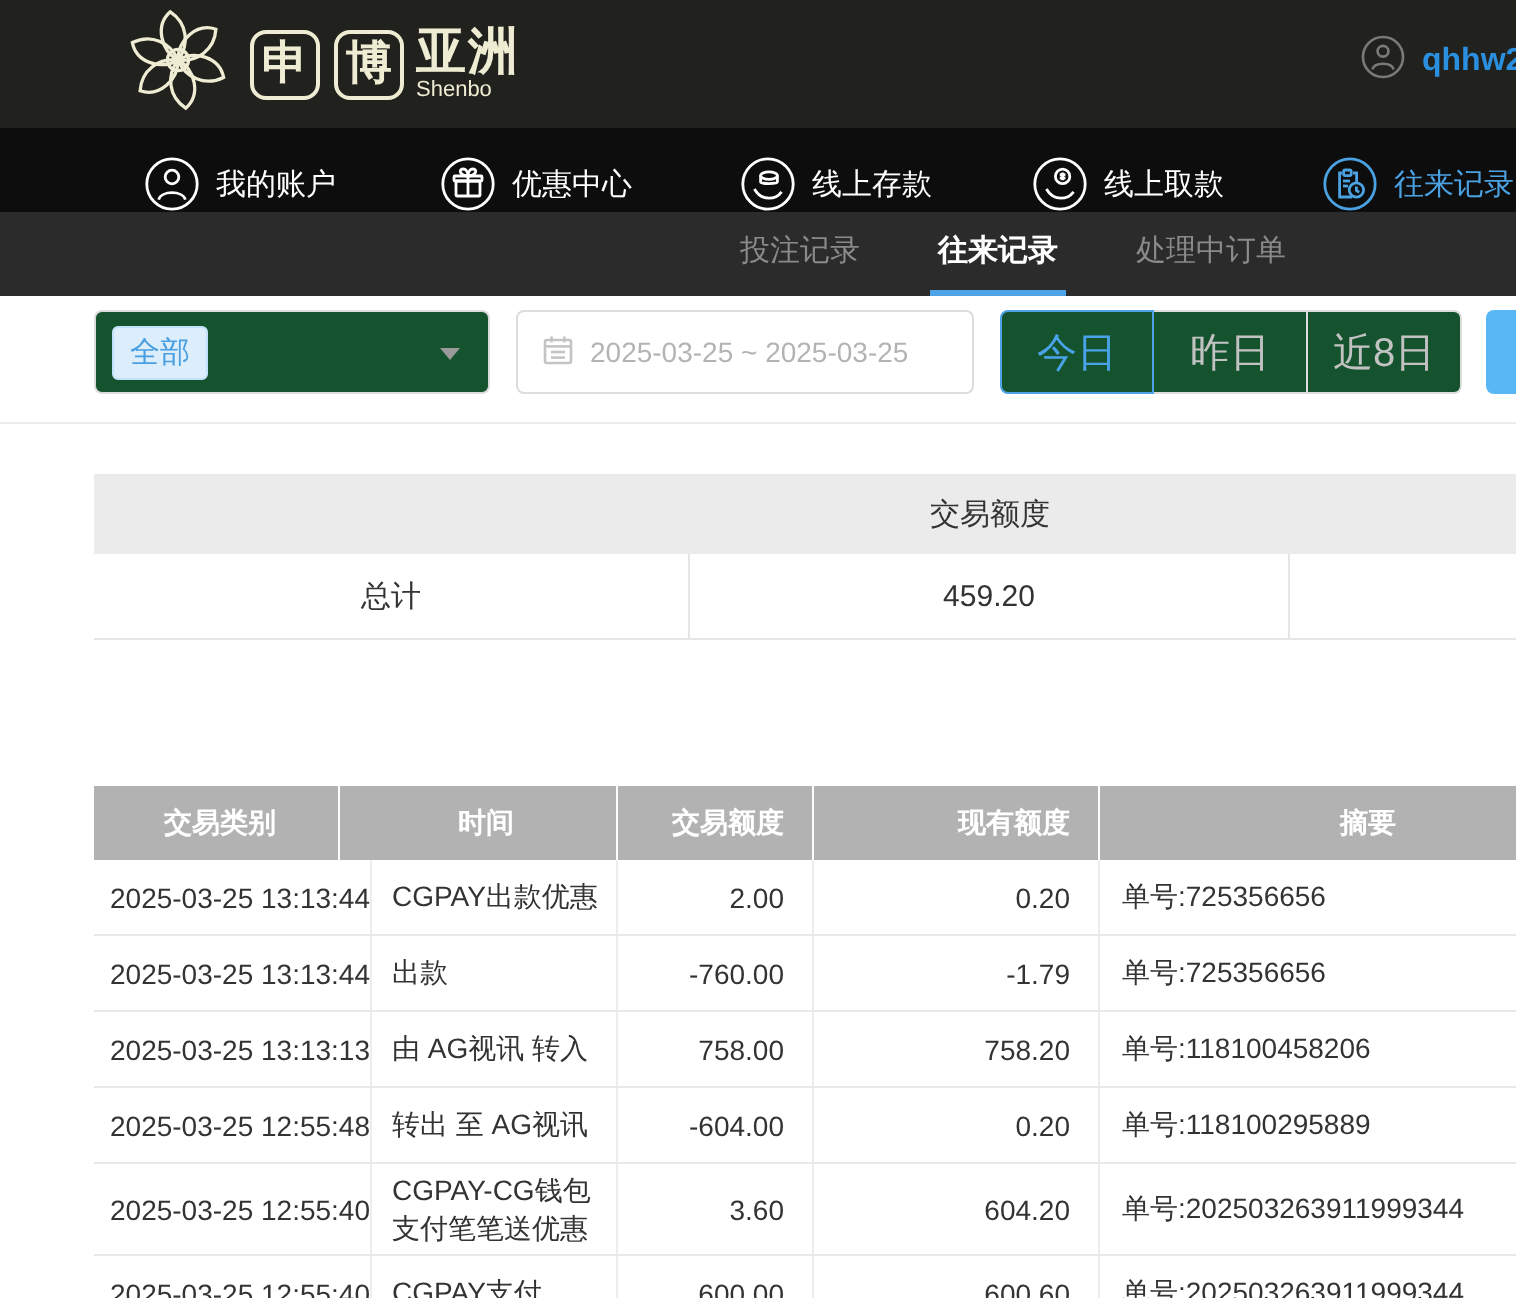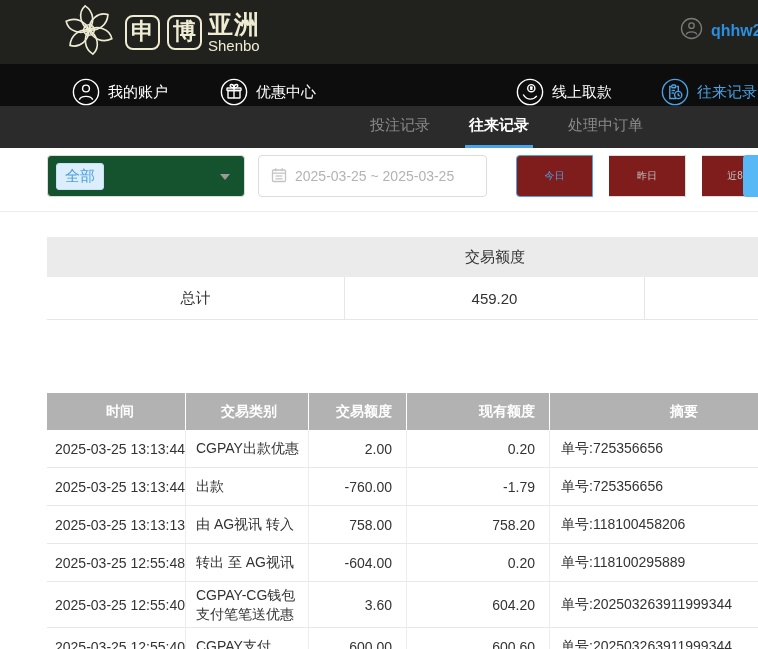--- a/index.html
+++ b/index.html
@@ -12,21 +12,21 @@
   .topbar { position:absolute; left:0; top:0; width:758px; height:64px; background:#21211d; }
   .logo { position:absolute; left:60px; top:5px; height:54px; display:flex; align-items:center; }
   .logo-flower { width:58px; height:54px; }
   .logo-box {
     width:35px; height:35px; border:2px solid #eeecd2; border-radius:8px;
     color:#eeecd2; font-size:23px; font-weight:bold; display:flex; align-items:center;
     justify-content:center; margin-left:7px; padding-bottom:2px;
   }
   .logo-region { margin-left:6px; color:#eeecd2; line-height:1; }
   .logo-region .cn { font-size:25px; font-weight:bold; letter-spacing:1px; }
-  .logo-region .en { font-size:15px; margin-top:1px; }
+  .logo-region .en { font-size:11px; margin-top:1px; }
   .userbox { position:absolute; left:680px; top:17px; display:flex; align-items:center; gap:8px; cursor:pointer; }
   .username { color:#2b8fdf; font-weight:bold; font-size:16px; white-space:nowrap; }
   
   .navbar { position:absolute; left:0; top:64px; width:758px; height:42px; background:#0d0d0d; }
   .nav-item { position:absolute; top:0; height:56px; display:flex; align-items:center; gap:8px;
               color:#fff; font-size:15px; cursor:pointer; white-space:nowrap; }
   .nav-item svg { display:block; }
   .nav-item.active { color:#4ba2e2; }
   .n1{left:72px;} .n2{left:220px;} .n3{left:370px;} .n4{left:516px;font-family:Liberation Serif, serif;} .n5{left:661px;}
   
@@ -48,22 +48,22 @@
            border-left:5px solid transparent; border-right:5px solid transparent;
            border-top:6px solid #9a9a9a; }
   .datebox {
     position:absolute; left:258px; top:0; width:229px; height:42px;
     border:1px solid #dcdcdc; border-radius:4px; background:#fff;
     display:flex; align-items:center; gap:8px; padding-left:12px;
     color:#b3b3b3; font-size:14px; cursor:pointer; white-space:nowrap;
   }
   .btn-group { position:absolute; left:500px; top:0; display:flex; }
   .qbtn { width:77px; height:42px; display:flex; align-items:center; justify-content:center;
-          font-size:10px; color:#c2c2c2; background:#7f1d1d; border:1px solid #dcdcdc;
-          border-left:none; cursor:pointer;margin-left:16px; }
+          font-size:20px; color:#c2c2c2; background:#14532d; border:1px solid #dcdcdc;
+          border-left:none; cursor:pointer; }
   .qbtn.active { border:1px solid #4da3e8; color:#4aa3e8; border-radius:4px 0 0 4px; }
   .qbtn:last-child { border-radius:0 4px 4px 0; }
   .search-btn { position:absolute; left:743px; top:0; width:46px; height:42px;
                 background:#57b8f5; border:none; border-radius:4px; cursor:pointer; }
   .hdivider { position:absolute; left:0; top:211px; width:758px; height:1px; background:#ececec; }
   
   .summary { position:absolute; left:47px; top:237px; width:760px; font-size:15px; }
   .summary-head { display:flex; height:40px; background:#ebebeb; }
   .summary-head .sc { display:flex; align-items:center; justify-content:center; }
   .summary-row { display:flex; height:43px; border-bottom:1px solid #e6e6e6; }
@@ -138,20 +138,31 @@
       <svg width="28" height="28" viewBox="0 0 28 28" fill="none" stroke="#fff" stroke-width="1.4">
         <circle cx="14" cy="14" r="12.6"></circle>
         <rect x="8" y="12.5" width="12" height="7.5" rx="0.5"></rect>
         <rect x="7" y="10" width="14" height="2.5" rx="0.5"></rect>
         <line x1="14" y1="10" x2="14" y2="20"></line>
         <path d="M14 10 c -4 0 -5 -3.5 -2.5 -3.5 c 1.8 0 2.5 2 2.5 3.5 c 0 -1.5 0.7 -3.5 2.5 -3.5 c 2.5 0 1.5 3.5 -2.5 3.5 Z"></path>
       </svg>
     </span>
     <span>优惠中心</span>
   </div>
+  <div class="nav-item n3">
+    <span>
+      <svg width="28" height="28" viewBox="0 0 28 28" fill="none" stroke="#fff" stroke-width="1.4">
+        <circle cx="14" cy="14" r="12.6"></circle>
+        <ellipse cx="14.5" cy="9.8" rx="4.2" ry="1.9"></ellipse>
+        <path d="M10.3 9.8 v 3.2 c 0 1.1 8.4 1.1 8.4 0 v -3.2"></path>
+        <path d="M7.2 16.5 c 2 3.5 4.5 4.6 7.3 4.6 c 2.8 0 4.8 -1.2 6.3 -3.2"></path>
+      </svg>
+    </span>
+    <span>线上存款</span>
+  </div>
   <div class="nav-item n4">
     <span>
       <svg width="28" height="28" viewBox="0 0 28 28" fill="none" stroke="#fff" stroke-width="1.4">
         <circle cx="14" cy="14" r="12.6"></circle>
         <circle cx="15.3" cy="10.2" r="3.6"></circle>
         <path d="M15.3 8.3 v 3.8 M13.9 9.3 h 2.8 M13.9 11 h 2.8"></path>
         <path d="M7.2 16.5 c 2 3.5 4.5 4.6 7.3 4.6 c 2.8 0 4.8 -1.2 6.3 -3.2"></path>
       </svg>
     </span>
     <span>线上取款</span>
@@ -215,22 +226,22 @@
   </div>
   <div class="summary-row">
     <div class="sc sc1">总计</div>
     <div class="sc sc2">459.20</div>
     <div class="sc sc3"></div>
   </div>
 </div>
 
 <div class="dtable">
   <div class="thead">
+    <div class="th c-type">交易类别</div>
     <div class="th c-time">时间</div>
-    <div class="th c-type">交易类别</div>
     <div class="th c-amount">交易额度</div>
     <div class="th c-balance">现有额度</div>
     <div class="th c-note">摘要</div>
   </div>
 
   <div class="trow">
     <div class="td c-time">2025-03-25 13:13:44</div>
     <div class="td c-type">CGPAY出款优惠</div>
     <div class="td c-amount">2.00</div>
     <div class="td c-balance">0.20</div>

